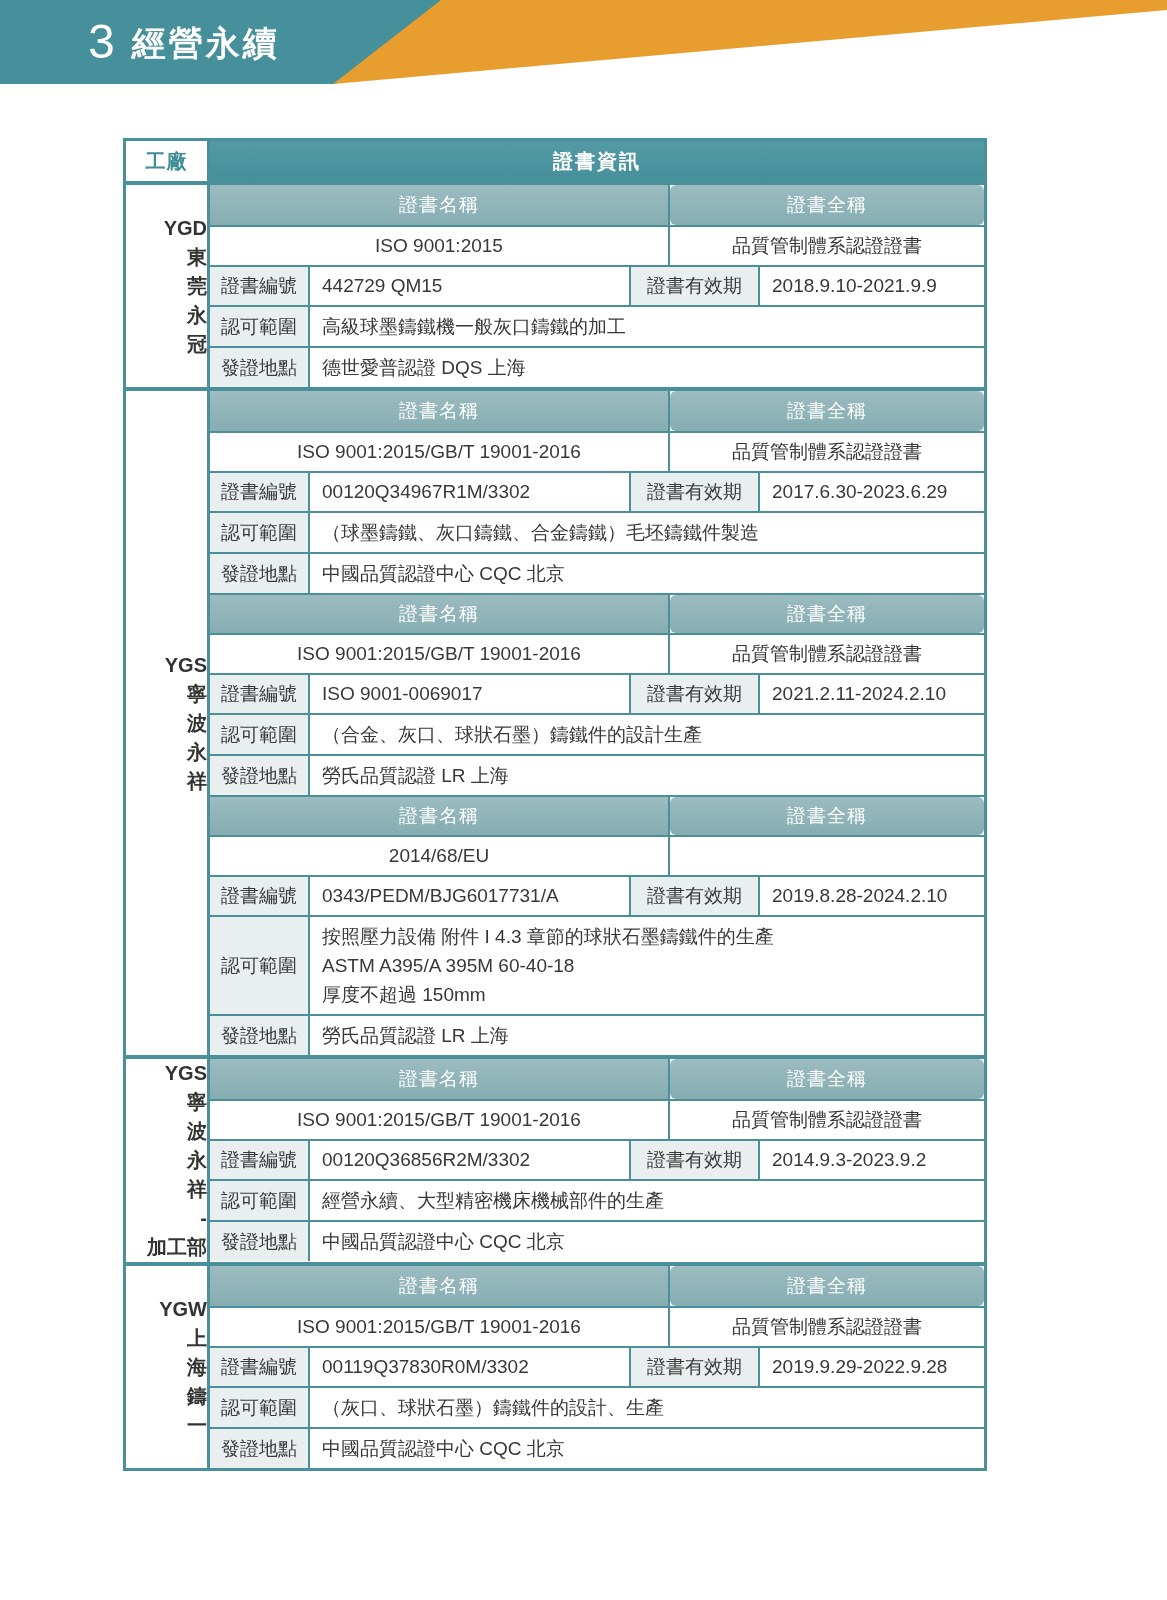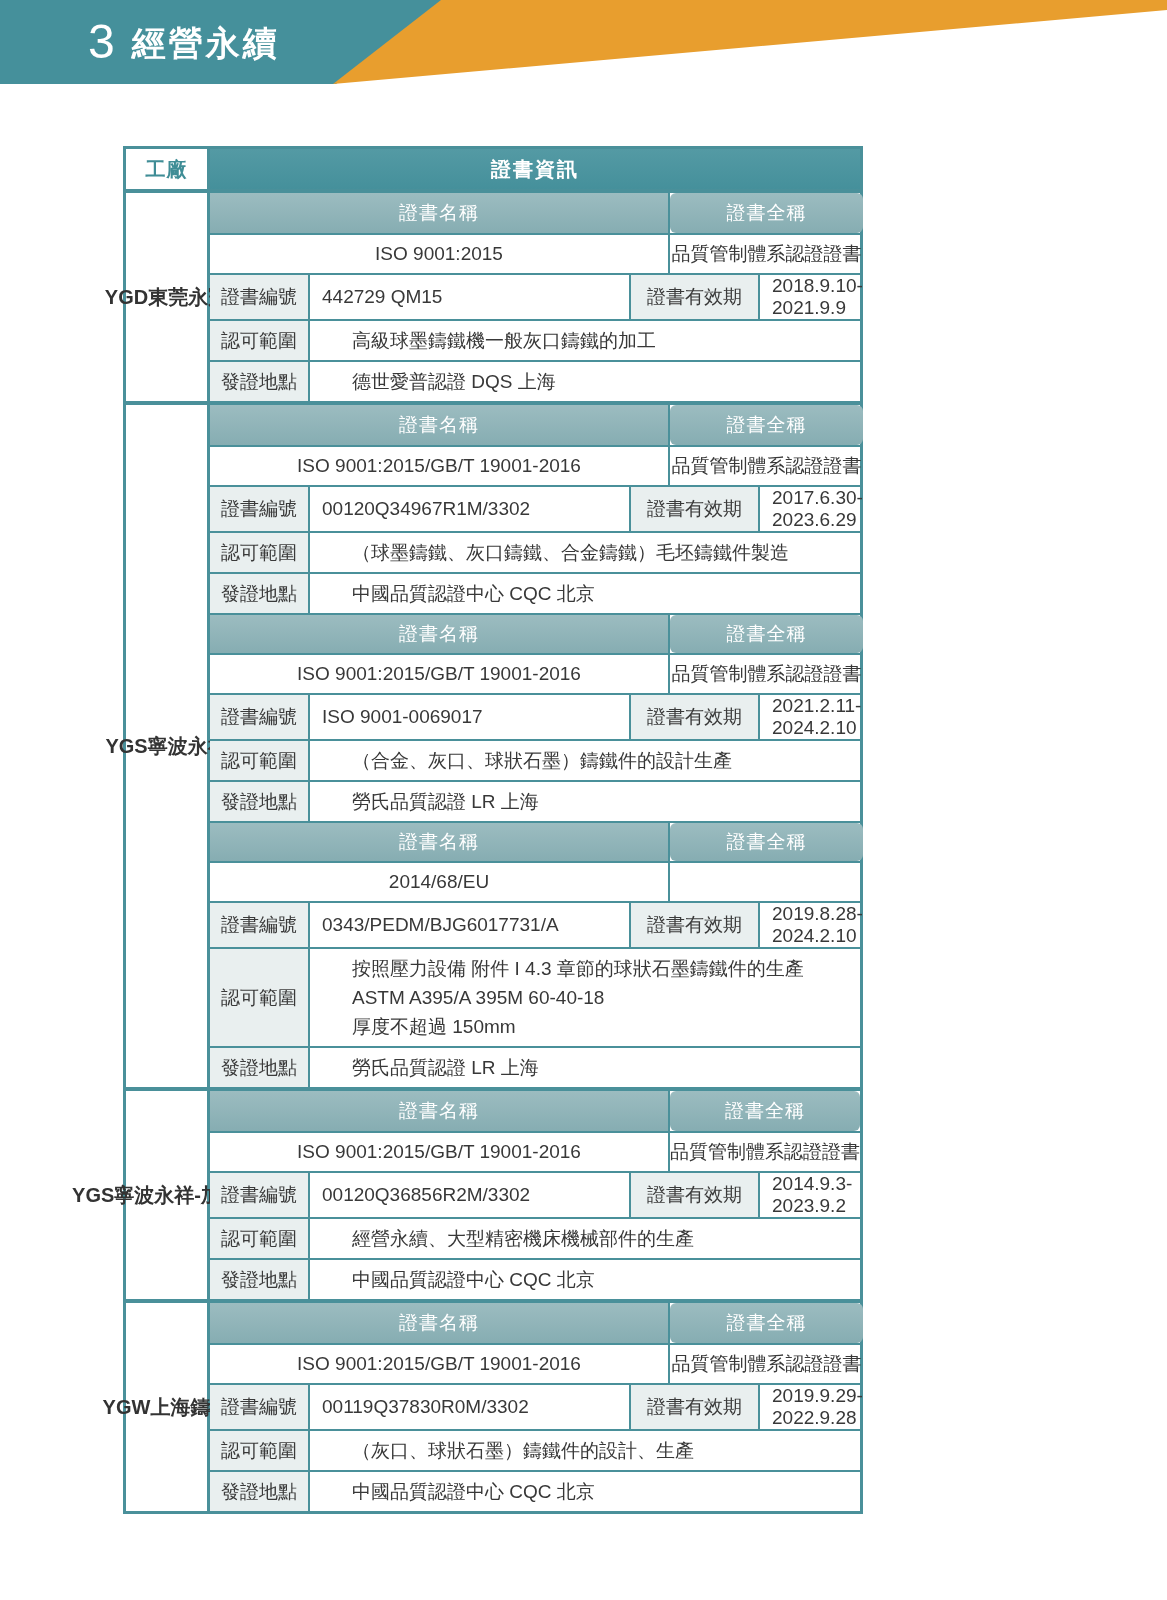--- a/index.html
+++ b/index.html
@@ -29,38 +29,38 @@
     clip-path:polygon(441px 0,100% 0,100% 10px,333px 100%);
   }
   .banner-title{
     position:absolute;left:88px;top:0;height:84px;
     display:flex;align-items:center;gap:17px;color:#fff;
   }
   .chapter-num{font-size:48px;font-weight:400;line-height:1;}
   .chapter-title{font-size:34px;font-weight:700;letter-spacing:3px;padding-top:4px;}
   
   .cert-table{
-    position:absolute;left:123px;top:146px;width:740px;
+    position:absolute;left:123px;top:138px;width:864px;
     border:3px solid var(--teal);background:#fff;
   }
   .head-row{display:flex;height:40px;}
   .factory-head{
     width:84px;border-right:3px solid var(--teal);
     display:flex;align-items:center;justify-content:center;
     color:#3f8d96;font-weight:700;font-size:20px;letter-spacing:1px;background:#fff;
   }
   .cert-head{
     flex:1;background:linear-gradient(180deg,#549aa4,var(--teal-dark));
     color:#fff;font-weight:700;font-size:20px;letter-spacing:2px;
     display:flex;align-items:center;justify-content:center;
   }
   .section{display:flex;border-top:4px solid var(--teal);}
   .factory-cell{
     width:84px;border-right:3px solid var(--teal);background:#fff;
-    display:flex;flex-direction:row;align-items:center;justify-content:center;
+    display:flex;flex-direction:column;align-items:flex-end;justify-content:center;
     font-weight:700;font-size:20px;color:#333;
   }
   .factory-line{line-height:29px;text-align:center;white-space:nowrap;}
   .certs{flex:1;display:flex;flex-direction:column;}
   .row{display:flex;min-height:40px;border-top:2px solid var(--teal);}
   .certs .cert:first-child .row:first-child{border-top:none;}
   .cell{display:flex;align-items:center;font-size:19px;}
   .c-name{width:460px;border-right:2px solid var(--teal);justify-content:center;text-align:center;}
   .c-full{flex:1;justify-content:center;text-align:center;border-radius:6px;}
   .subheader-row .cell{
@@ -69,21 +69,21 @@
   }
   .subheader-row .c-name{border-right:2px solid var(--teal);}
   .lab{
     background:var(--label-bg);justify-content:center;text-align:center;
     border-right:2px solid var(--teal);color:#3a3a3a;
   }
   .lab1{width:100px;}
   .v-number{width:321px;border-right:2px solid var(--teal);padding-left:12px;}
   .lab2{width:129px;}
   .v-validity{flex:1;padding-left:12px;}
-  .v-wide{flex:1;padding:5px 8px 5px 12px;display:flex;flex-direction:column;justify-content:center;align-items:flex-start;margin-left:30px;}
+  .v-wide{flex:1;padding:5px 8px 5px 12px;display:flex;flex-direction:column;justify-content:center;align-items:flex-start;}
   .scope-line{line-height:29px;text-align:left;}
 </style>
 </head>
 <body>
 
 <div class="banner">
   <div class="banner-teal"></div>
   <div class="banner-orange"></div>
   <div class="banner-title">
     <span class="chapter-num">3</span>

